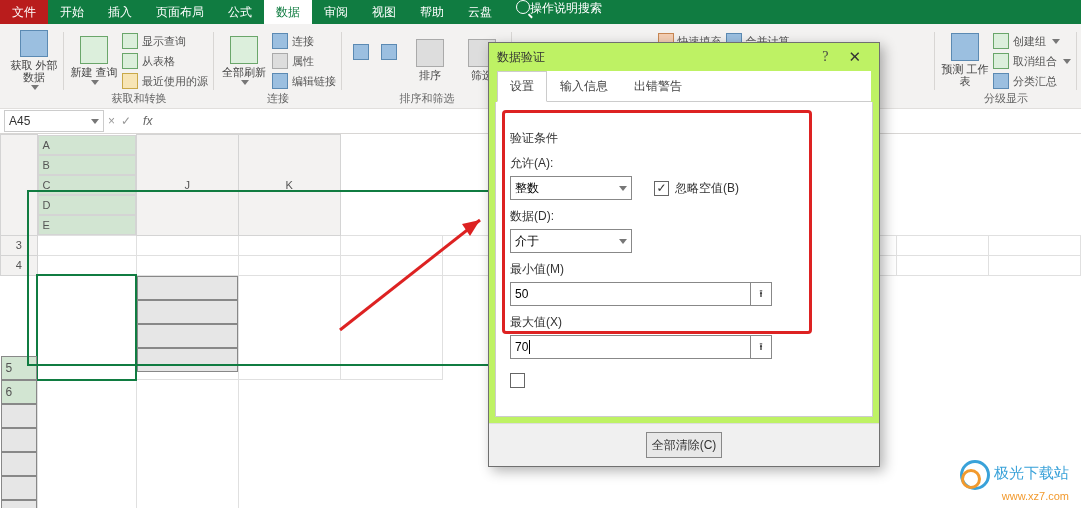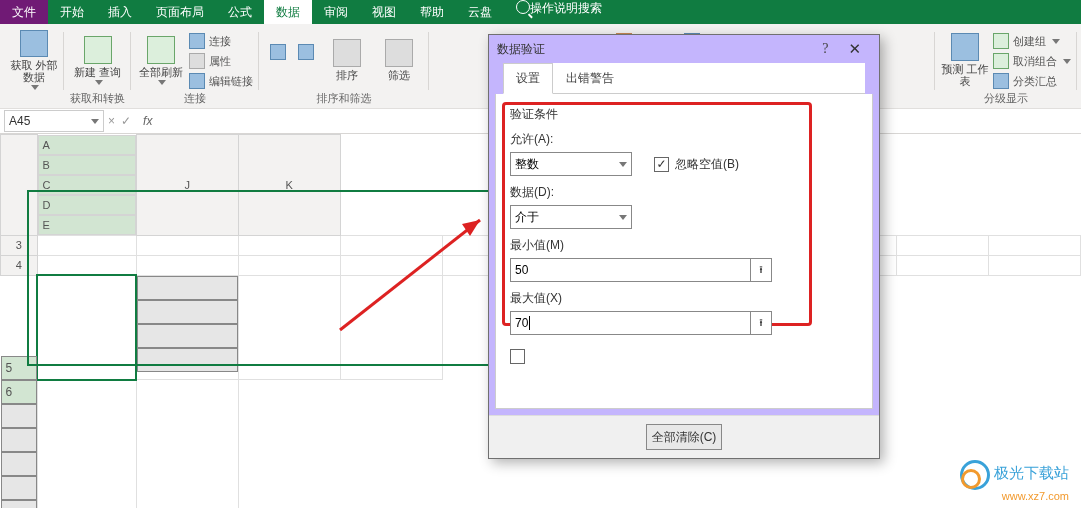--- a/index.html
+++ b/index.html
@@ -1,21 +1,21 @@
 <!DOCTYPE html>
 <html><head>
 <meta charset="utf-8">
 <style>
 html,body{margin:0;padding:0;font-family:"Microsoft YaHei","Segoe UI",sans-serif;font-size:12px;background:#fff;overflow:hidden}
 body{width:1081px;height:508px;position:relative}
 
 
 .tabstrip{height:24px;background:#107c41;display:flex;align-items:stretch;color:#fff}
 .tab{padding:0 12px;display:flex;align-items:center;font-size:12px;cursor:default}
-.tab.red{background:#701a75}
+.tab.red{background:#b91c1c}
 .tab.active{background:#fff;color:#107c41}
 .tab.search{display:flex;align-items:flex-start;}
 .search-icon{width:12px;height:12px;border:1.5px solid #fff;border-radius:50%;position:relative}
 .search-icon::after{content:"";position:absolute;width:5px;height:1.5px;background:#fff;bottom:-3px;right:-4px;transform:rotate(45deg)}
 
 
 .ribbon{height:82px;background:#f3f2f1;border-bottom:1px solid #e1dfdd;display:flex;padding:2px 4px 0 4px}
 .rgroup{display:flex;flex-direction:column;align-items:center;padding:0 6px;position:relative}
 .rgroup::after{content:"";position:absolute;right:0;top:6px;bottom:18px;width:1px;background:#d8d6d4}
 .rgroup .body{flex:1;display:flex;align-items:flex-start;gap:4px;padding-top:4px}
@@ -45,26 +45,26 @@
 .colhdr th{height:18px;border:1px solid #d4d4d4;background:#f3f2f1;color:#555;font-weight:normal;font-size:11px}
 .colhdr th.sel{background:#d2e5d2}
 .rowhdr{width:26px;text-align:center;background:#f3f2f1;border:1px solid #d4d4d4;color:#555;font-size:11px}
 .rowhdr.sel{background:#d2e5d2}
 td{border:1px solid #e0e0e0;height:17px}
 td.sel{background:#e6e6e6}
 td.active{background:#fff;outline:2px solid #107c41;outline-offset:-1px}
 .selborder{position:absolute;border:2px solid #107c41;pointer-events:none}
 
 
-.dialog{position:absolute;left:488px;top:34px;width:390px;background:#c4b5fd;border:1px solid #707070;box-shadow:4px 4px 12px rgba(0,0,0,.3)}
+.dialog{position:absolute;left:488px;top:42px;width:390px;background:#bef264;border:1px solid #707070;box-shadow:4px 4px 12px rgba(0,0,0,.3)}
 .titlebar{height:28px;display:flex;align-items:center;padding:0 8px;font-size:12px;color:#333}
 .titlebar .spacer{flex:1}
 .titlebar .help{font-family:serif;font-size:14px;color:#444;padding:0 10px}
 .titlebar .close{font-size:15px;padding:0 10px}
-.dlgtabs{display:flex;background:#fff;border-bottom:1px solid #ccc;margin:0 14px}
+.dlgtabs{display:flex;background:#fff;border-bottom:1px solid #ccc;margin:0 8px}
 .dlgtab{padding:6px 12px;font-size:12px;color:#444;border:1px solid transparent;border-bottom:none;margin-bottom:-1px}
 .dlgtab.active{background:#fff;border-color:#ccc;border-bottom:1px solid #fff}
 .dlgbody{background:#fff;margin:0 6px 6px 6px;padding:12px 14px;border:1px solid #ccc;border-top:none;min-height:290px;position:relative}
 .fieldlbl{font-size:12px;color:#333;margin:8px 0 4px}
 .sel{height:22px;border:1px solid #888;background:#fff;display:flex;align-items:center;padding:0 4px;position:relative;font-size:12px}
 .sel .drop{position:absolute;right:4px}
 .txt{height:22px;border:1px solid #888;background:#fff;display:flex;align-items:center;padding:0 4px;font-size:12px;position:relative}
 .txt .pick{position:absolute;right:0;top:0;bottom:0;width:20px;border-left:1px solid #888;display:flex;align-items:center;justify-content:center;font-size:10px}
 .chk{display:flex;align-items:center;gap:6px;font-size:12px;color:#333}
 .chkbox{width:13px;height:13px;border:1px solid #666;background:#fff;display:flex;align-items:center;justify-content:center;font-size:12px;line-height:1;color:#333}
@@ -122,20 +122,34 @@
     <div class="glabel"></div>
   </div>
   <div class="rgroup">
     <div class="body">
       <div class="bigbtn">
           <span class="ico big g"></span>
           <span>新建
 查询</span>
           <span class="drop"></span>
         </div>
+      <div class="smrow">
+        <div class="smbtn">
+            <span class="ico g"></span>
+            <span>显示查询</span>
+          </div>
+        <div class="smbtn">
+            <span class="ico g"></span>
+            <span>从表格</span>
+          </div>
+        <div class="smbtn">
+            <span class="ico y"></span>
+            <span>最近使用的源</span>
+          </div>
+      </div>
     </div>
     <div class="glabel">获取和转换</div>
   </div>
   <div class="rgroup">
     <div class="body">
       <div class="bigbtn">
           <span class="ico big g"></span>
           <span>全部刷新</span>
           <span class="drop"></span>
         </div>
@@ -311,25 +325,26 @@
 
 <div class="dialog">
   <div class="titlebar">
     <span>数据验证</span>
     <span class="spacer"></span>
     <span class="help">?</span>
     <span class="close">✕</span>
   </div>
   <div class="dlgtabs">
     <div class="dlgtab active">设置</div>
+    <div class="dlgtab">输入信息</div>
     <div class="dlgtab">出错警告</div>
   </div>
   <div class="dlgbody">
     <div class="redframe" style="left:6px;top:8px;width:304px;height:218px"></div>
-    <div class="fieldlbl" style="margin-top:0">验证条件</div>
+    <div class="fieldlbl" style="margin-top:16px">验证条件</div>
 
     <div class="fieldlbl">允许(A):</div>
     <div style="display:flex;align-items:center;gap:22px">
       <div class="sel" style="width:112px">
           <span>整数</span>
           <span class="drop"></span>
         </div>
       <label class="chk">
           <span class="chkbox">✓</span>
           <span>忽略空值(B)</span>

